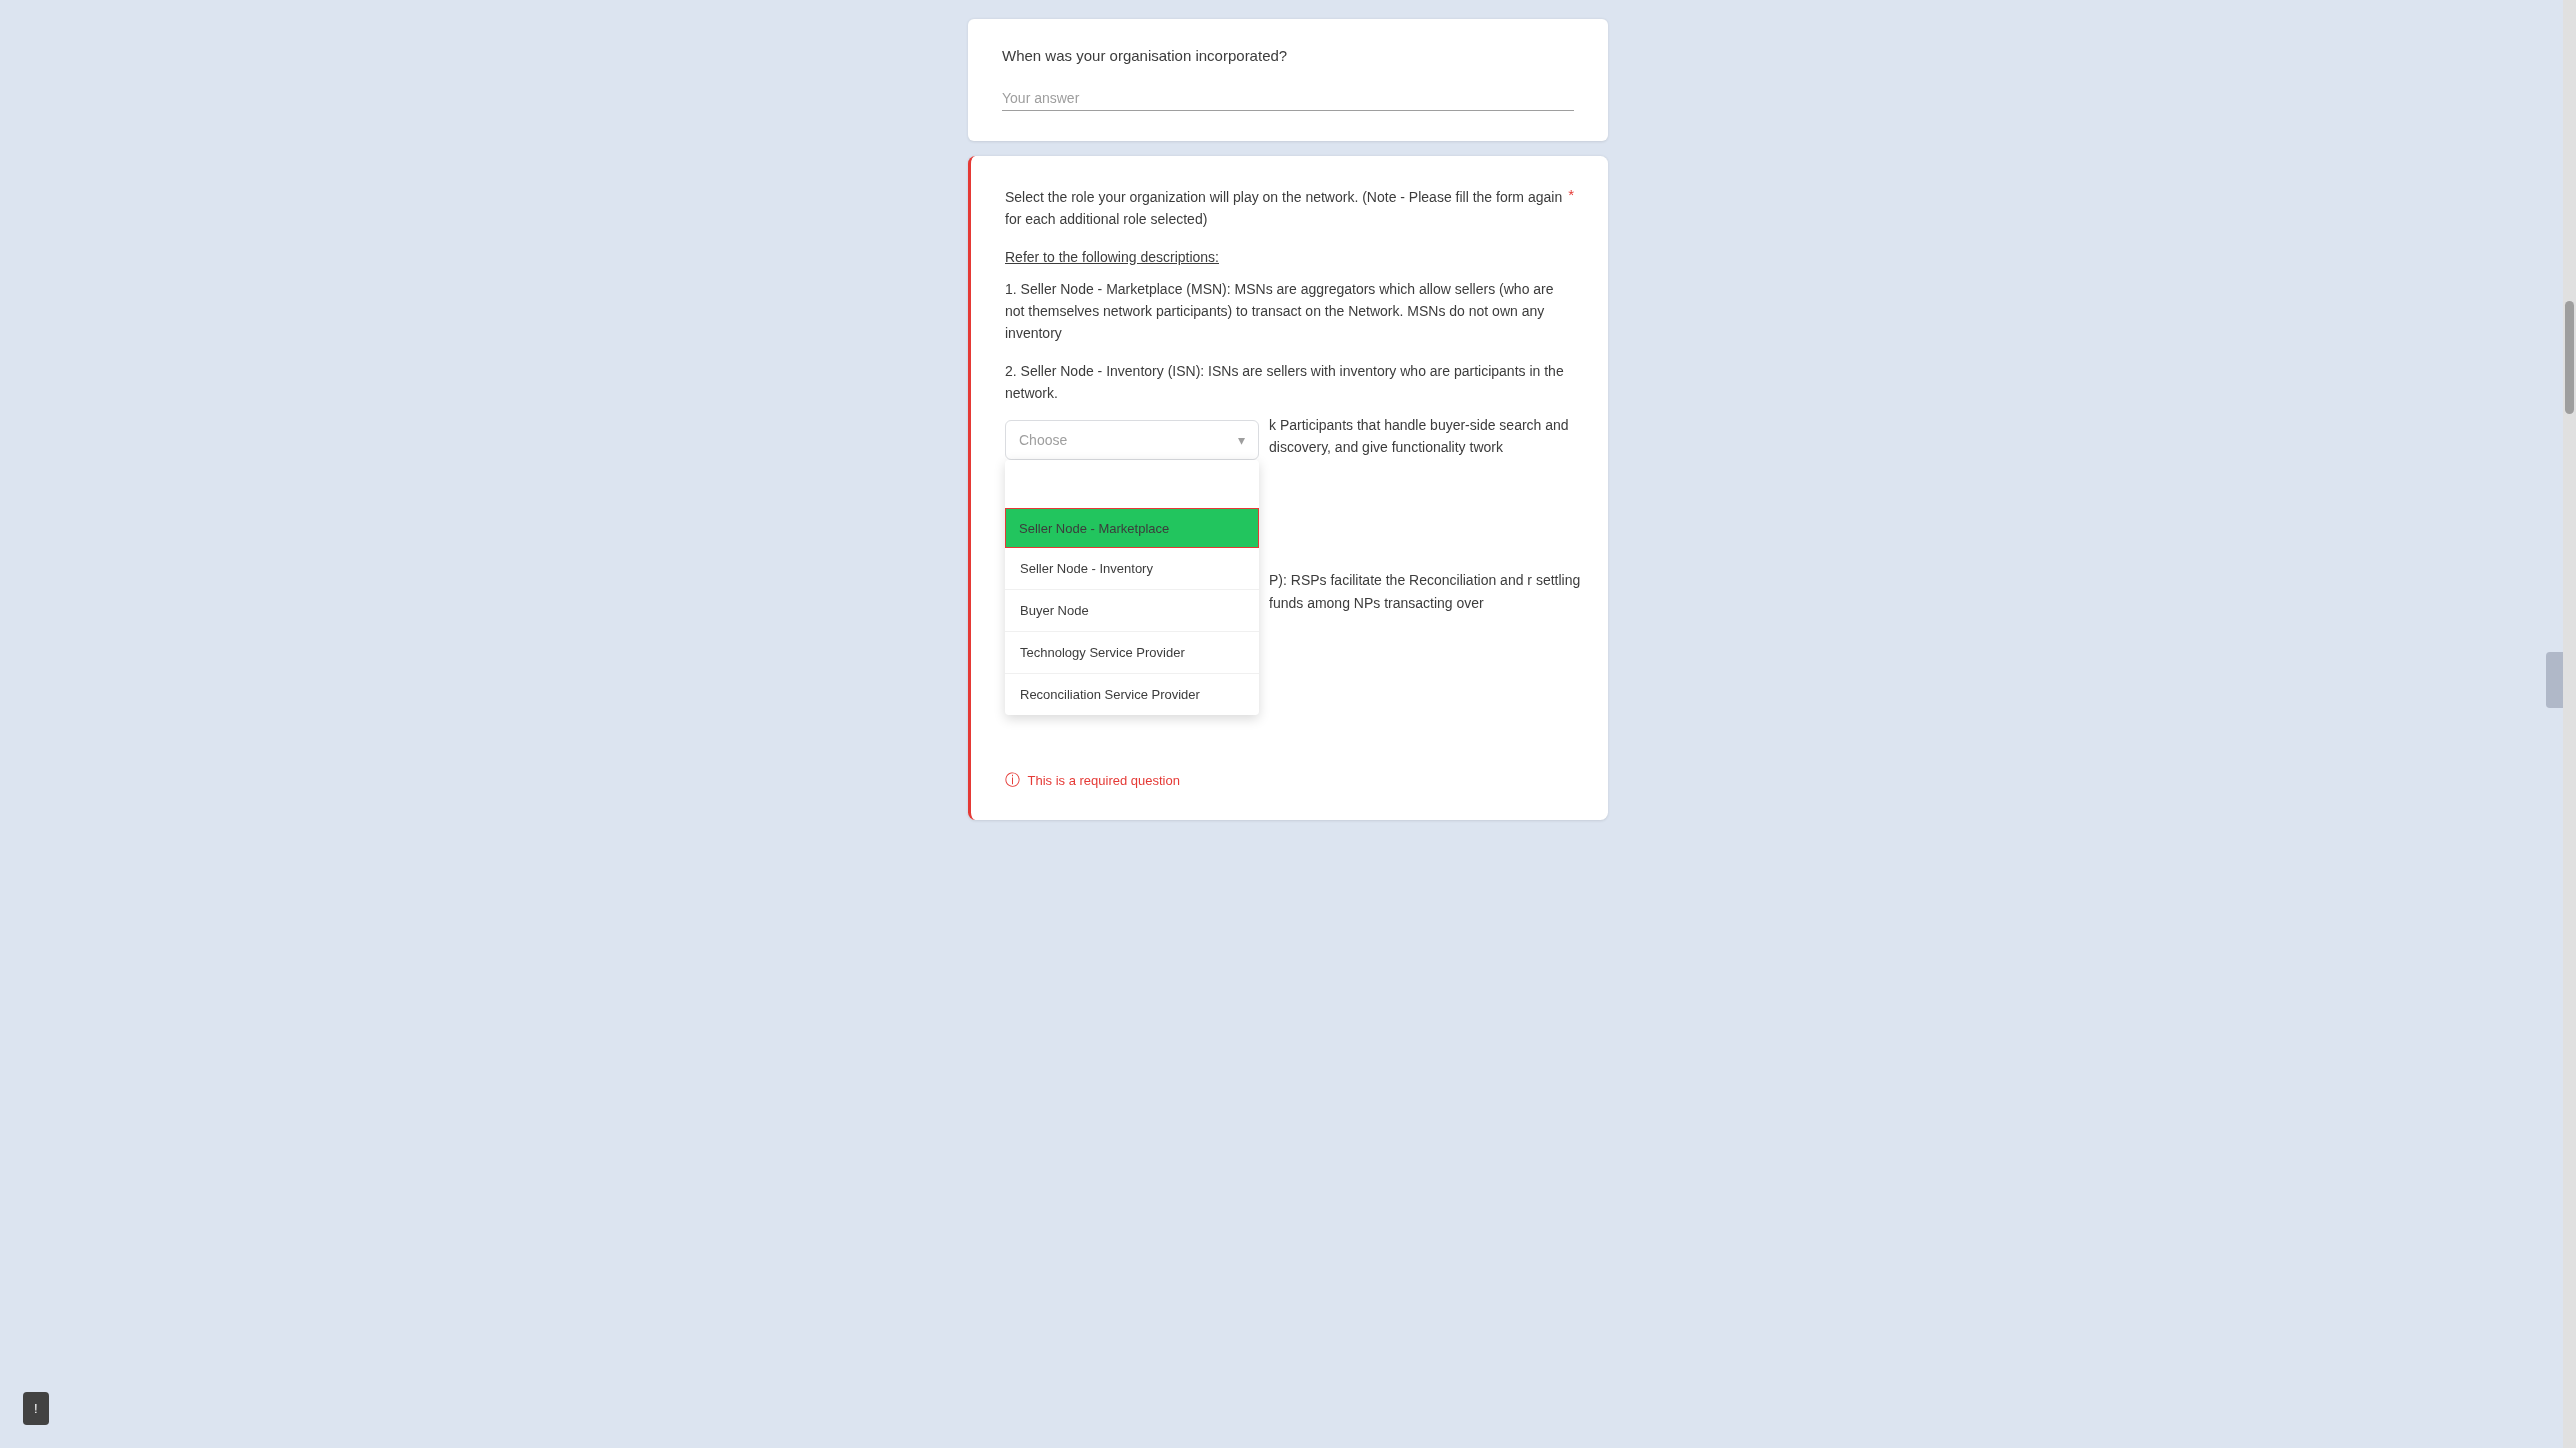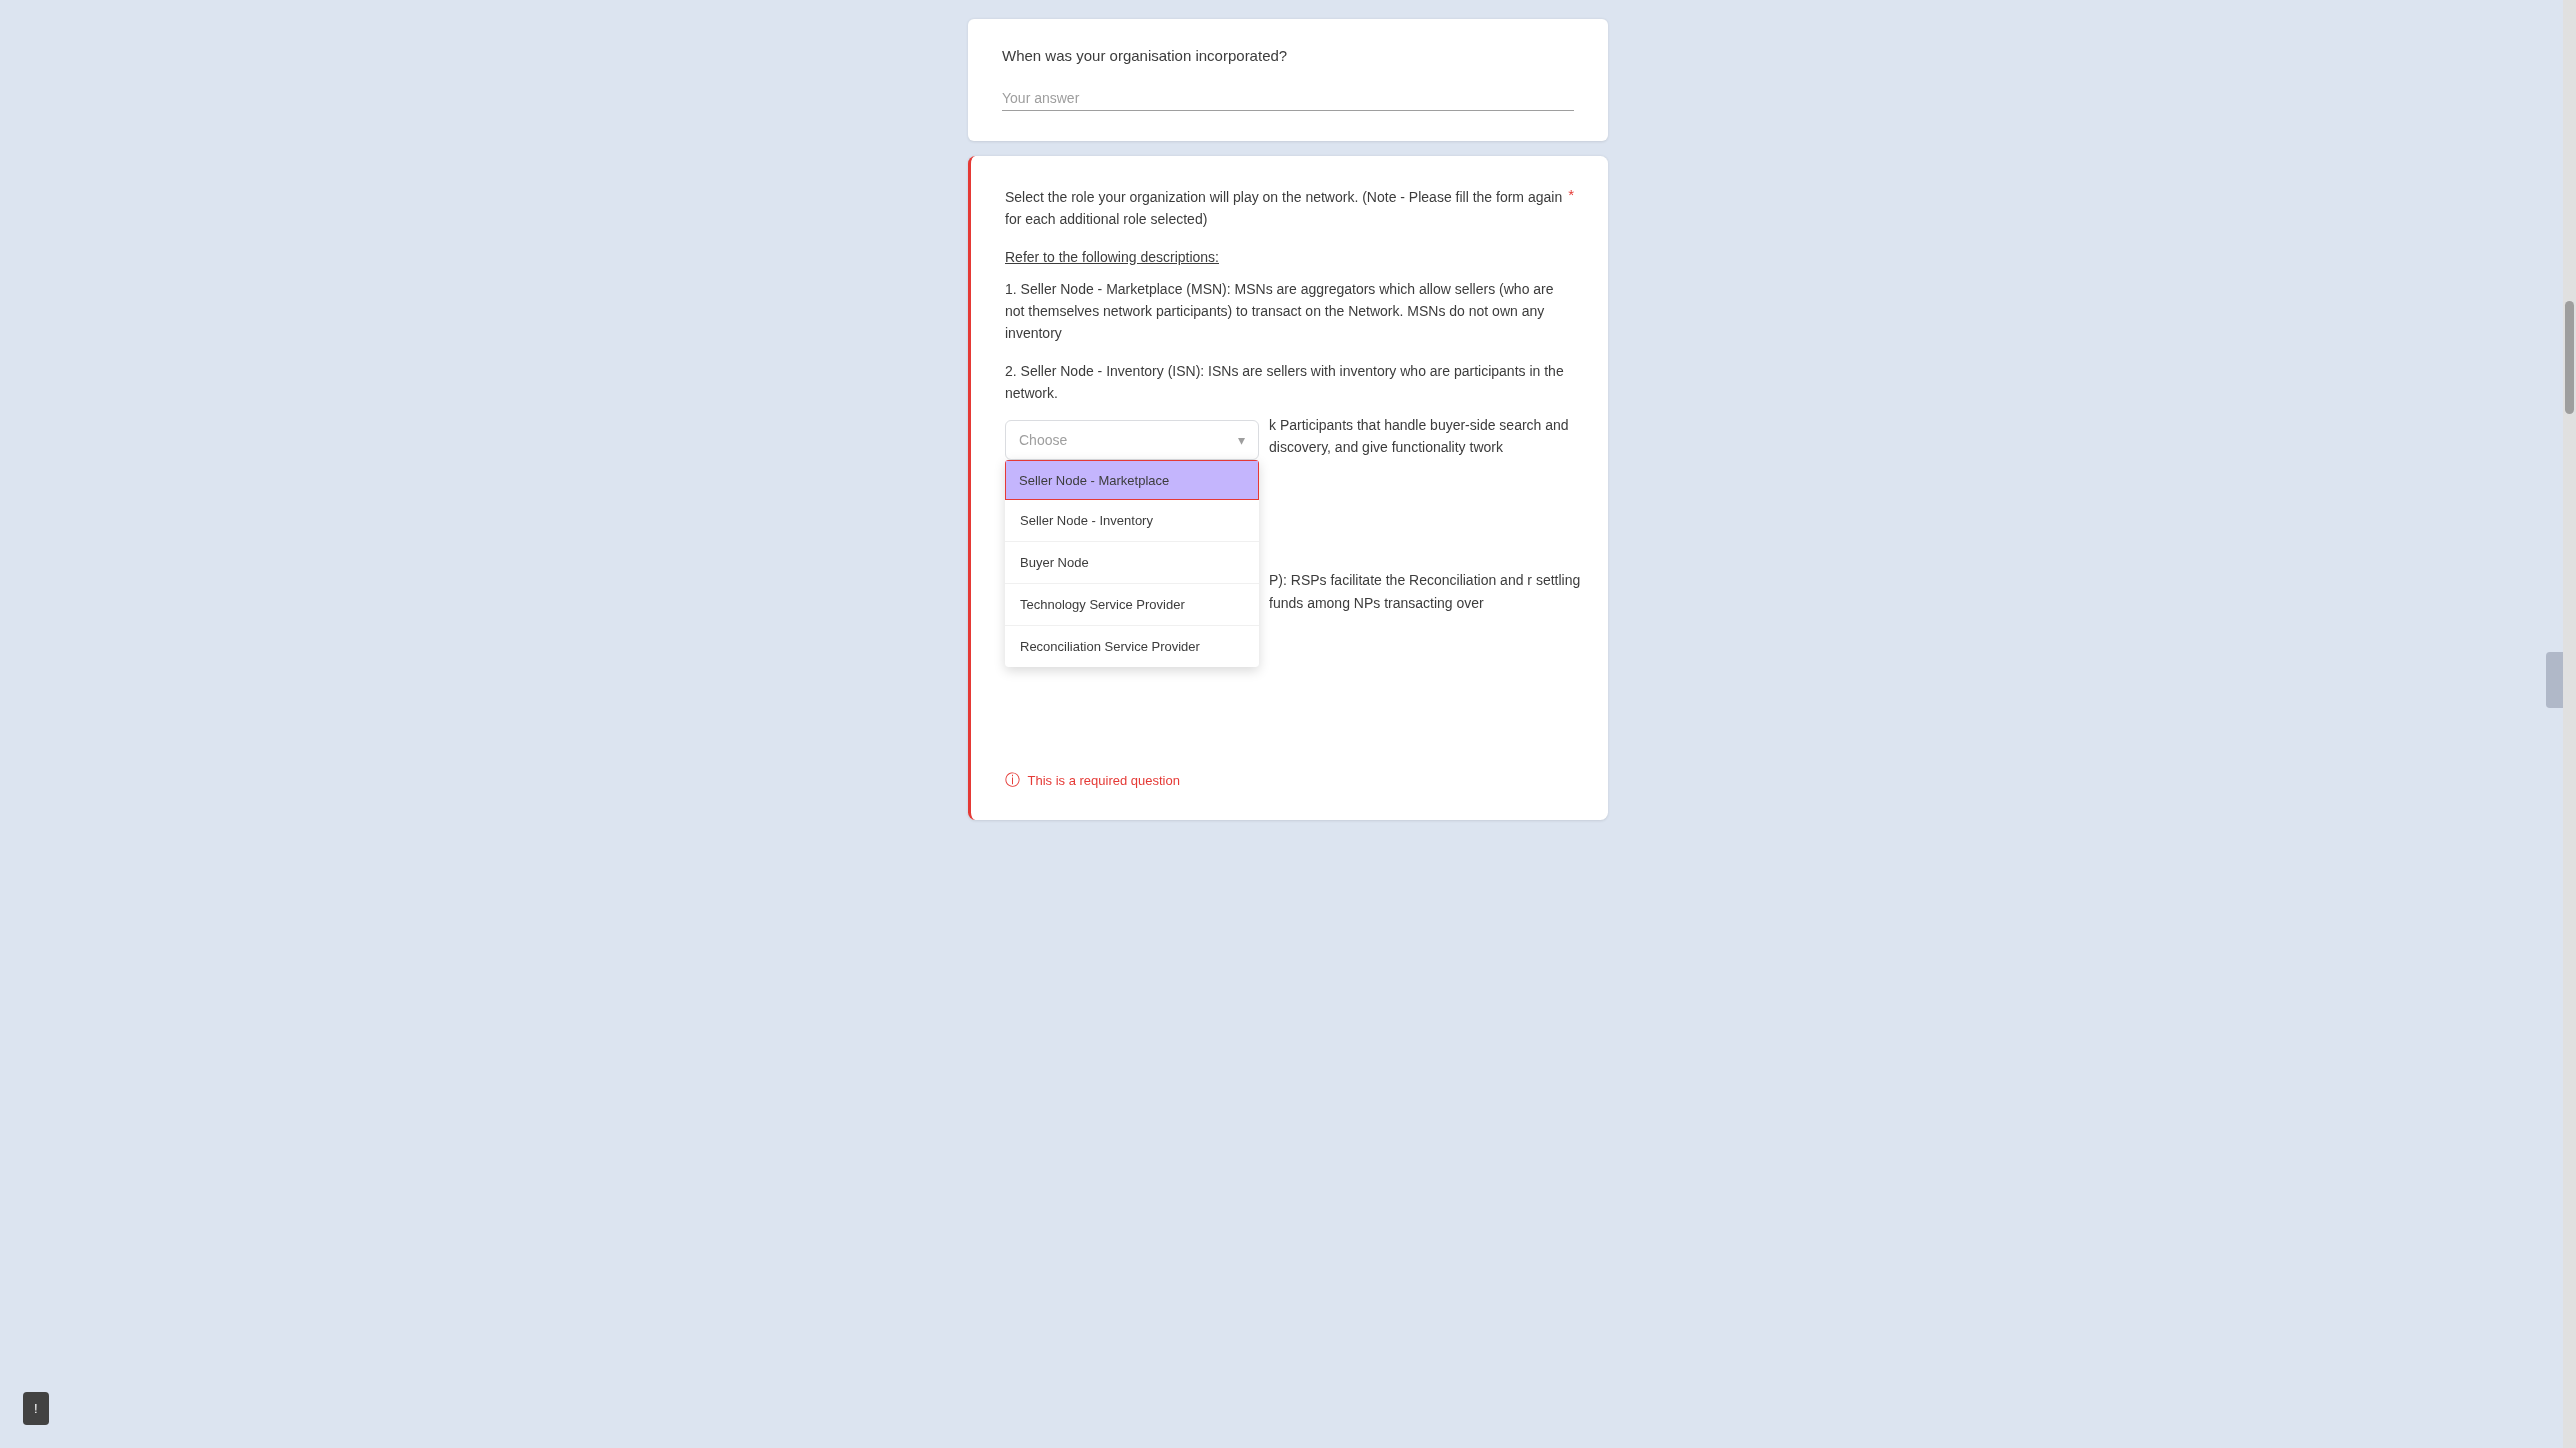--- a/index.html
+++ b/index.html
@@ -138,23 +138,24 @@
       color: #3c3c3c;
       cursor: pointer;
       border-bottom: 0.9px solid #f0f0f0;
     }
 
     .dropdown-item:last-child {
       border-bottom: none;
     }
 
     .dropdown-item.selected {
-      background: #c4b5fd;
+      background: #22c55e;
       border: 1.9px solid #e53935;
       padding: 11.3px 13px;
+      margin-top: 48px;
     }
 
     .background-text {
       font-size: 14px;
       color: #3c3c3c;
       line-height: 1.6;
       margin-top: 3.8px;
     }
 
     .error-row {

